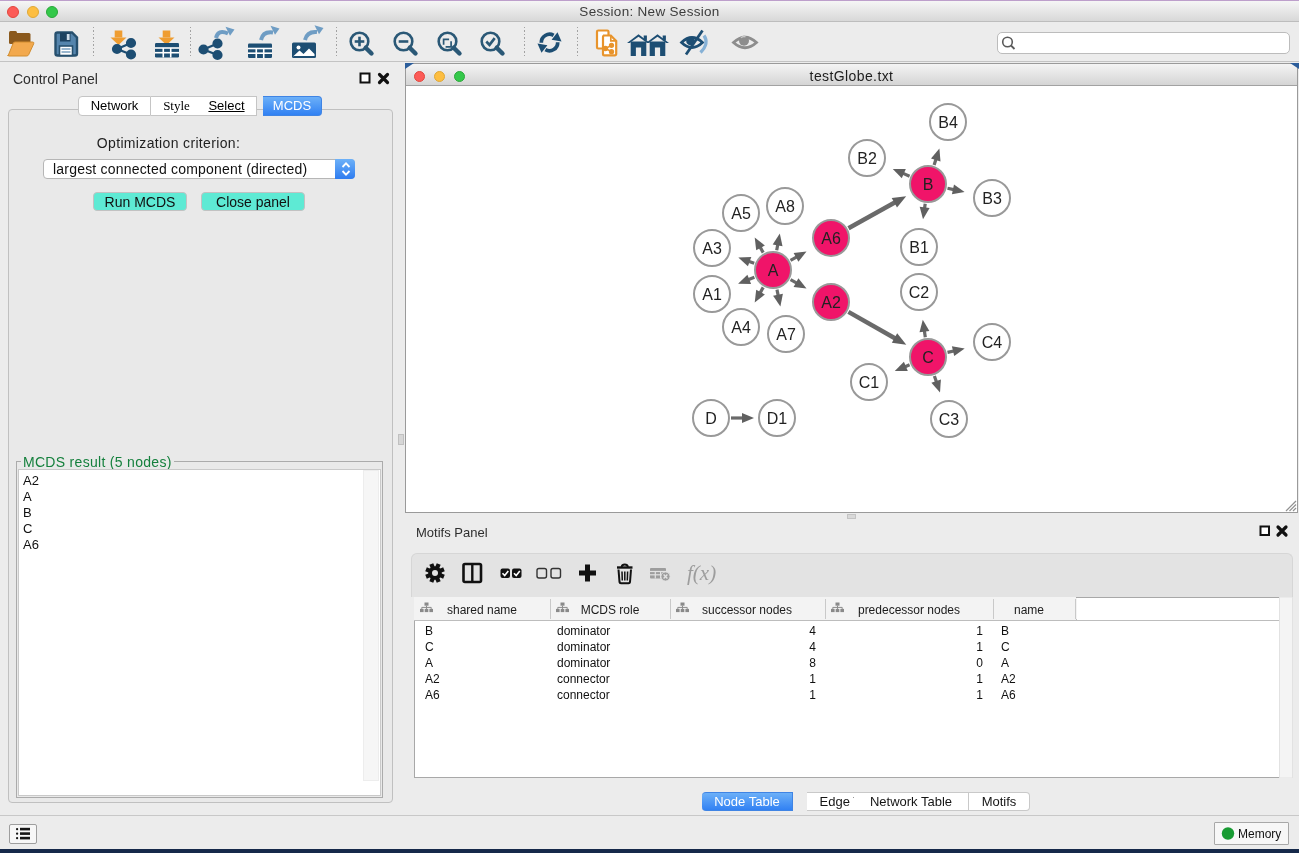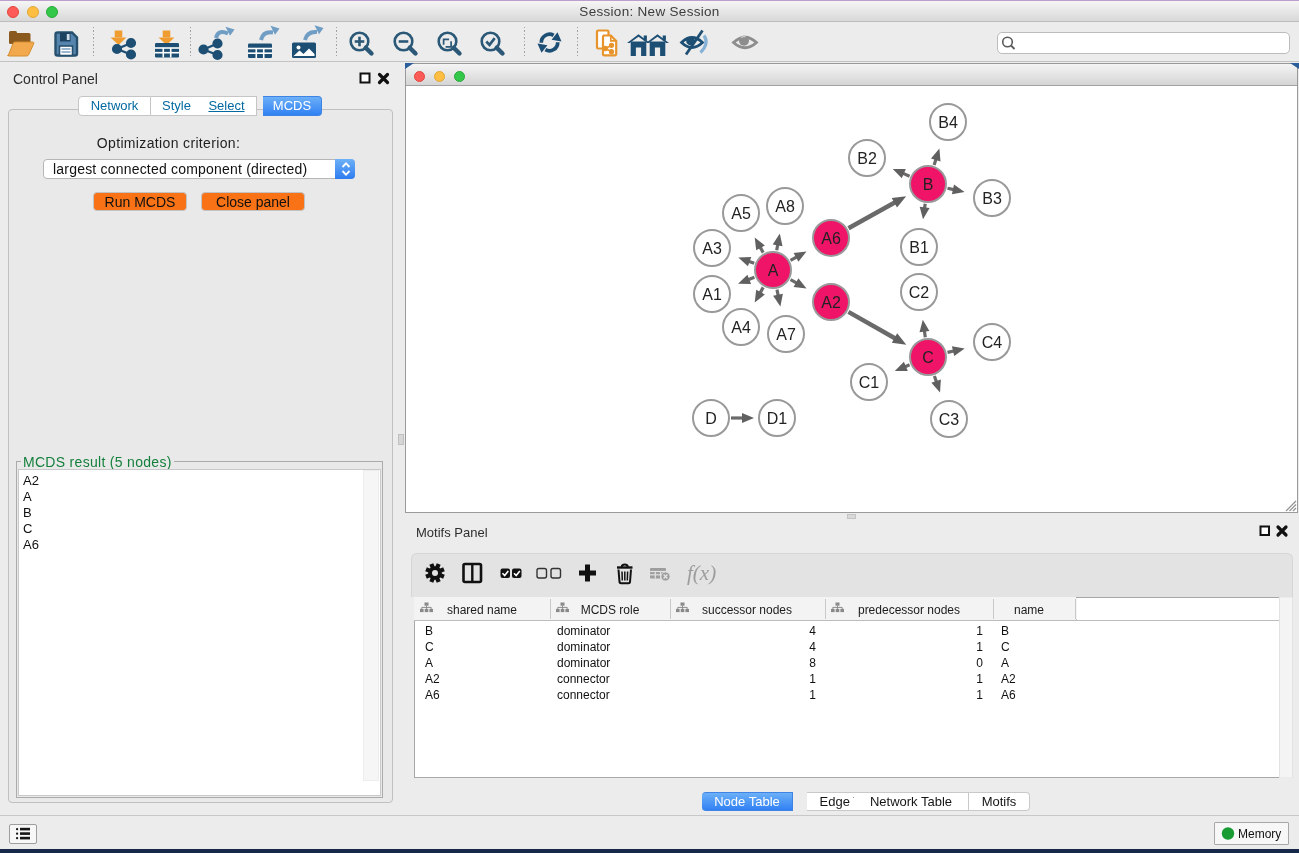--- a/index.html
+++ b/index.html
@@ -17,31 +17,31 @@
 .tsep { top:27px; width:1px; height:31px;
   background-image:repeating-linear-gradient(#a2a2a2 0 1.5px, transparent 1.5px 3.5px); }
 #searchbox { left:997px; top:32px; width:293px; height:22px; background:#fff;
   border:1px solid #bcbcbc; border-radius:5px; }
 
 
 #cp-title { left:13px; top:71px; font-size:14px; color:#2e2e2e; }
 #cp-panel { left:8px; top:109px; width:385px; height:694px; background:#e9e9e9;
   border:1px solid #c0c0c0; border-radius:4px; }
 .tab { top:96px; height:20px; border:1px solid #c5c5c5; background:#fff; font-size:13px;
-  color:#0369a1; text-align:center; line-height:18px; border-left:none; }
+  color:#000000; text-align:center; line-height:18px; border-left:none; }
 .tabfirst { border-left:1px solid #c5c5c5; border-radius:4px 0 0 4px; }
 .tablast { border-radius:0 4px 4px 0; }
 .tabsel { background:linear-gradient(#6cb0f8,#3181f3); color:#fff; border-color:#3f84e4; }
 #optlabel { left:8px; top:135px; width:321px; text-align:center; font-size:14px; letter-spacing:0.35px; color:#1f1f1f; }
 #dropdown { left:43px; top:159px; width:312px; height:20px; background:#fff;
   border:1px solid #b6b6b6; border-radius:4px; font-size:14px; letter-spacing:0.2px; color:#111;
   line-height:18px; padding-left:9px; }
 #dropstep { right:-1px; top:-1px; width:20px; height:20px; border-radius:0 4px 4px 0;
   background:linear-gradient(#6db1f8,#2e7cf0); }
-.btn { top:192px; height:19px; background:#f97316; border:1px solid #c2c2c2; border-radius:4px;
+.btn { top:192px; height:19px; background:#5eead4; border:1px solid #c2c2c2; border-radius:4px;
   font-size:14px; color:#111; text-align:center; line-height:18px; }
 #groupbox { left:16px; top:461px; width:367px; height:337px; border:1px solid #ababab; }
 #grouplabel { left:21px; top:454px; background:#e9e9e9; padding:0 2px; font-size:14px; letter-spacing:0.3px; color:#15803d; }
 #mcdslist { left:18px; top:469px; width:363px; height:327px; background:#fff;
   border:1px solid #c9c9c9; font-size:13px; color:#111; padding:3px 0 0 4px; line-height:16px; }
 #listtrack { left:344px; top:0px; width:16px; height:311px; background:#f6f6f6;
   border:1px solid #ededed; }
 
 
 #gwin { left:405px; top:63px; width:893px; height:450px; background:#fff;
@@ -186,37 +186,38 @@
 <line x1="1011" y1="23.5" x2="1014.5" y2="27" stroke="#5a5a5a" stroke-width="1.8"></line>
 </svg>
 
 <div class="abs" id="cp-title">Control Panel</div>
 <svg class="abs" style="left:355px;top:69px;" width="40" height="18">
 <rect x="5.5" y="4.5" width="9" height="9" fill="#fff" stroke="#111" stroke-width="2"></rect>
 <path d="M24.5,5.5 l8,8 m0,-8 l-8,8" stroke="#111" stroke-width="3.2" stroke-linecap="round"></path>
 </svg>
 <div class="abs" id="cp-panel"></div>
 <div class="abs tab tabfirst" style="left:78px; width:73px;">Network</div>
-<div class="abs tab" style="left:151px; width:52px;">Style</div>
+<div class="abs tab" style="left:151px; width:52px;font-family:Liberation Serif, serif;">Style</div>
 <div class="abs tab" style="left:197px; width:60px;text-decoration:underline;">Select</div>
 <div class="abs tab tablast tabsel" style="left:263px; width:59px;">MCDS</div>
 <div class="abs" id="optlabel">Optimization criterion:</div>
 <div class="abs" id="dropdown">largest connected component (directed)
   <div class="abs" id="dropstep"></div>
 </div>
 <div class="abs btn" style="left:93px; width:94px;">Run MCDS</div>
 <div class="abs btn" style="left:201px; width:104px;">Close panel</div>
 <div class="abs" id="groupbox"></div>
 <div class="abs" id="grouplabel">MCDS result (5 nodes)</div>
 <div class="abs" id="mcdslist">A2<br>A<br>B<br>C<br>A6
   <div class="abs" id="listtrack"></div>
 </div>
 
 <div class="abs" id="gwin">
   <div class="abs" id="gtitle"></div>
+  <div class="abs" id="gtitletext">testGlobe.txt</div>
   <div class="abs glight" style="left:8px; background:#fc5b57; border:1px solid #e2463d;"></div>
   <div class="abs glight" style="left:28px; background:#fdbe41; border:1px solid #e0a835;"></div>
   <div class="abs glight" style="left:48px; background:#34c84a; border:1px solid #2aa83a;"></div>
   <svg class="abs" id="graphsvg" style="left:1px; top:23px;" width="891" height="426">
 <g stroke="#6a6a6a" fill="none">
 <line x1="356.2" y1="165.6" x2="352.6" y2="159.1" stroke-width="3.2"></line>
 <line x1="369.7" y1="163.3" x2="371.0" y2="156.3" stroke-width="3.2"></line>
 <line x1="347.2" y1="176.2" x2="340.7" y2="173.9" stroke-width="3.2"></line>
 <line x1="347.4" y1="190.3" x2="340.4" y2="193.1" stroke-width="3.2"></line>
 <line x1="356.2" y1="200.4" x2="352.6" y2="206.9" stroke-width="3.2"></line>

